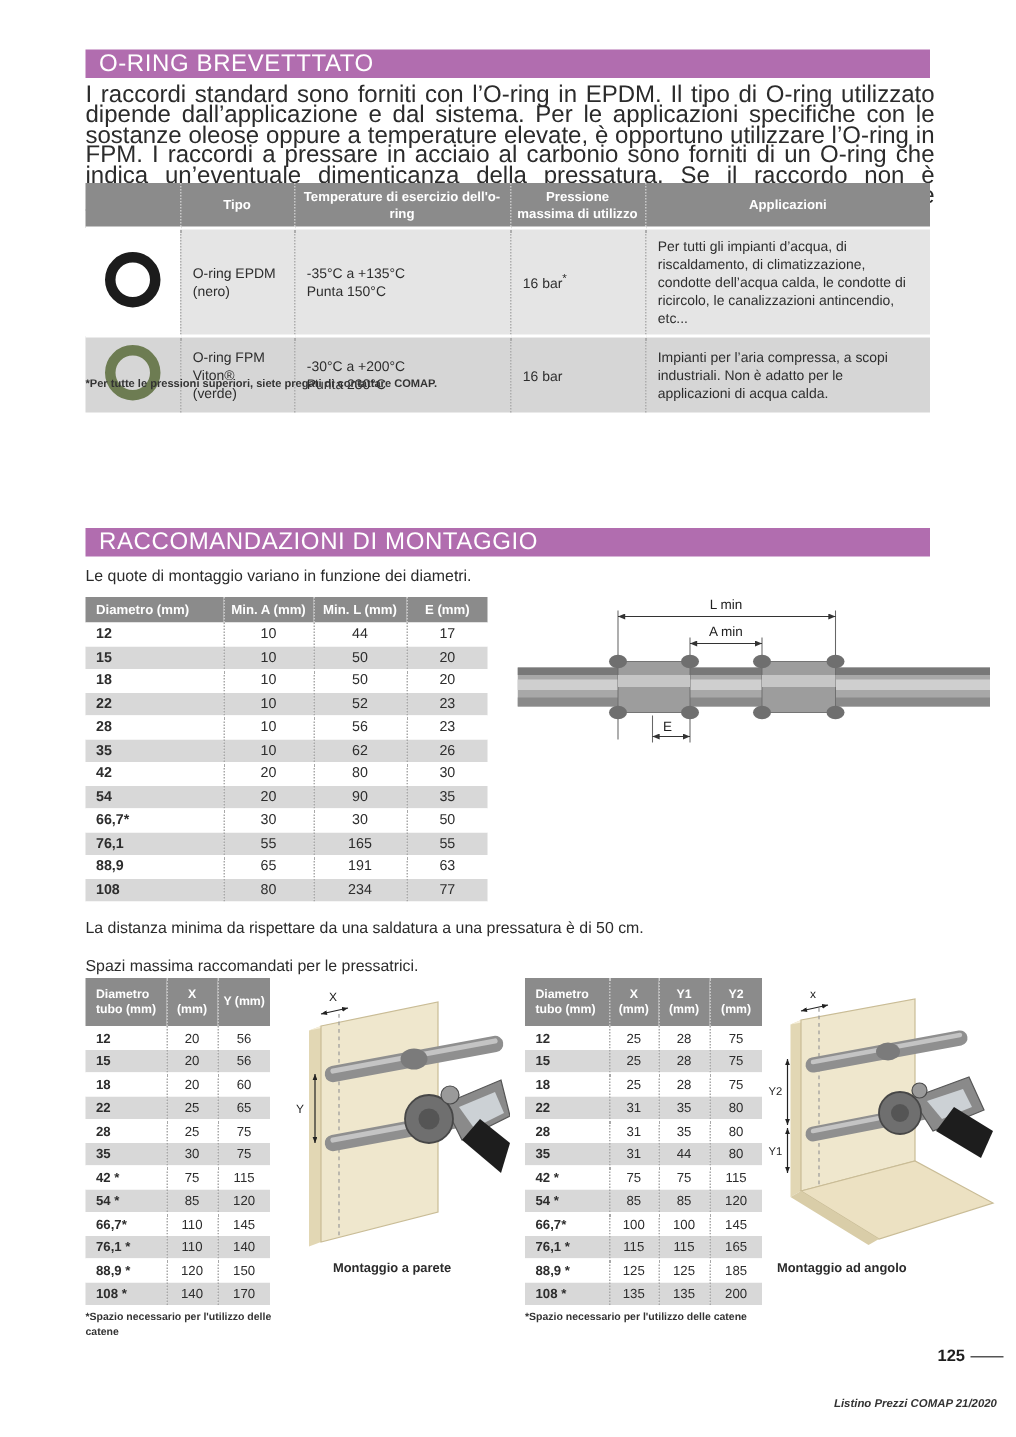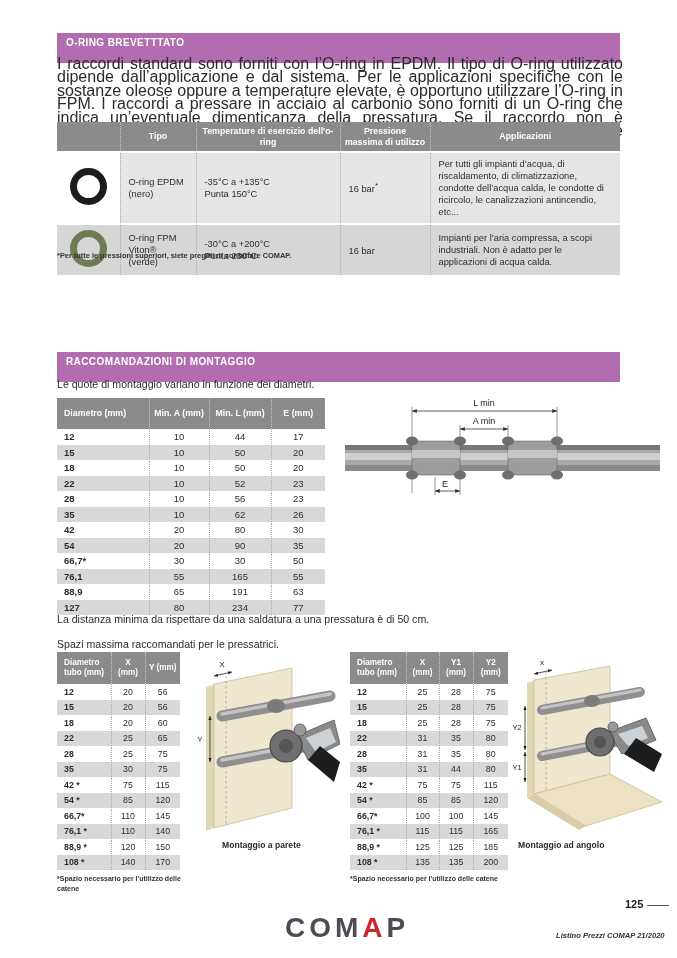--- a/index.html
+++ b/index.html
@@ -1,20 +1,20 @@
 <!DOCTYPE html>
 <html><head>
 <meta charset="utf-8">
 <style>
   *{margin:0;padding:0;box-sizing:border-box}
   html,body{background:#fff}
   .page{position:relative;width:677px;height:958px;background:#fff;overflow:hidden;
         font-family:"Liberation Sans",sans-serif;color:#2d2d2d}
-  .band{position:absolute;left:57px;width:563px;height:30px;background:#b16daf;color:#fff;
-        font-size:10px;font-weight:bold;letter-spacing:.4px;line-height:19px;padding-left:9px}
+  .band{position:absolute;left:57px;width:563px;height:19px;background:#b16daf;color:#fff;
+        font-size:16px;font-weight:normal;letter-spacing:.4px;line-height:19px;padding-left:9px}
   .intro{position:absolute;left:57px;top:57px;width:566px;font-size:16px;line-height:13.4px;
          text-align:justify;color:#2b2b2b}
   table{border-collapse:collapse;table-layout:fixed}
   
   .otable{position:absolute;left:57px;top:122px;width:563px;font-size:9.3px}
   .otable th{background:#8b8b8b;color:#fff;font-size:8.8px;font-weight:bold;height:30px;
              border-left:1px dotted #c9c9c9;padding:2px 4px;vertical-align:middle;line-height:1.2}
   .otable th:first-child,.otable td:first-child{border-left:none}
   .otable td{border-left:1px dotted #adadad;border-top:2px solid #fff;padding:5px 8px;vertical-align:middle;line-height:1.3}
   .otable tr.r1 td{background:#e5e5e5;height:54px}
@@ -28,21 +28,21 @@
   .fnote{position:absolute;font-size:7.4px;font-weight:bold;color:#333}
   
   .dtable th{background:#8b8b8b;color:#fff;font-weight:bold;vertical-align:middle;
              border-left:1px dotted #c9c9c9;padding:2px 3px;line-height:1.2}
   .dtable th.first-col{text-align:left;padding-left:7px;border-left:none}
   .dtable td{text-align:center;border-bottom:1px solid #fff;border-left:1px dotted #a8a8a8;
              background:#fff;padding:0 2px}
   .dtable td.first-col{text-align:left;font-weight:bold;padding-left:7px;border-left:none}
   .dtable tr.alt td{background:#d8d8d8}
   .quote-table{position:absolute;left:57px;top:398px;width:268px;font-size:9.5px}
-  .quote-table th{font-size:8.8px;height:31px}
+  .quote-table th{font-size:8.8px;height:17px}
   .quote-table td{height:15.5px}
   .stable{font-size:8.8px}
   .stable th{font-size:8.2px;height:32px}
   .stable td{height:15.5px}
   .wall-table{position:absolute;left:57px;top:652px;width:123px}
   .angle-table{position:absolute;left:350px;top:652px;width:158px}
   .bodytext{position:absolute;left:57px;font-size:10.6px;color:#2b2b2b}
   .small-fnote{position:absolute;font-size:7px;font-weight:bold;color:#333;line-height:1.45}
   .caption{position:absolute;font-size:8.6px;font-weight:bold;color:#2b2b2b}
   .illus{position:absolute}
@@ -198,21 +198,21 @@
           <td>165</td>
           <td>55</td>
         </tr>
         <tr>
           <td class="first-col">88,9</td>
           <td>65</td>
           <td>191</td>
           <td>63</td>
         </tr>
         <tr class="alt">
-          <td class="first-col">127</td>
+          <td class="first-col">108</td>
           <td>80</td>
           <td>234</td>
           <td>77</td>
         </tr>
       </tbody>
   </table>
 
   <div class="illus" style="left:345px;top:393px">
     <svg width="315" height="120" viewBox="0 0 315 120">
       <defs>
@@ -516,18 +516,15 @@
       <text x="5" y="74" font-size="7.5" text-anchor="middle">Y2</text>
       <line x1="13" y1="96" x2="13" y2="126" stroke="#222" stroke-width="0.8" marker-start="url(#cl)" marker-end="url(#cr)"></line>
       <text x="5" y="114" font-size="7.5" text-anchor="middle">Y1</text>
     </svg>
   </div>
   <div class="caption" style="left:518px;top:840px">Montaggio ad angolo</div>
 
   <div class="pageno">
     <span>125</span><span class="pageno-line"></span>
   </div>
-  <div class="logo">
-    <span>COM</span><span class="red">A</span><span>P</span>
-  </div>
   <div class="listino">Listino Prezzi COMAP  21/2020</div>
 
 </div>
 
 </body></html>

